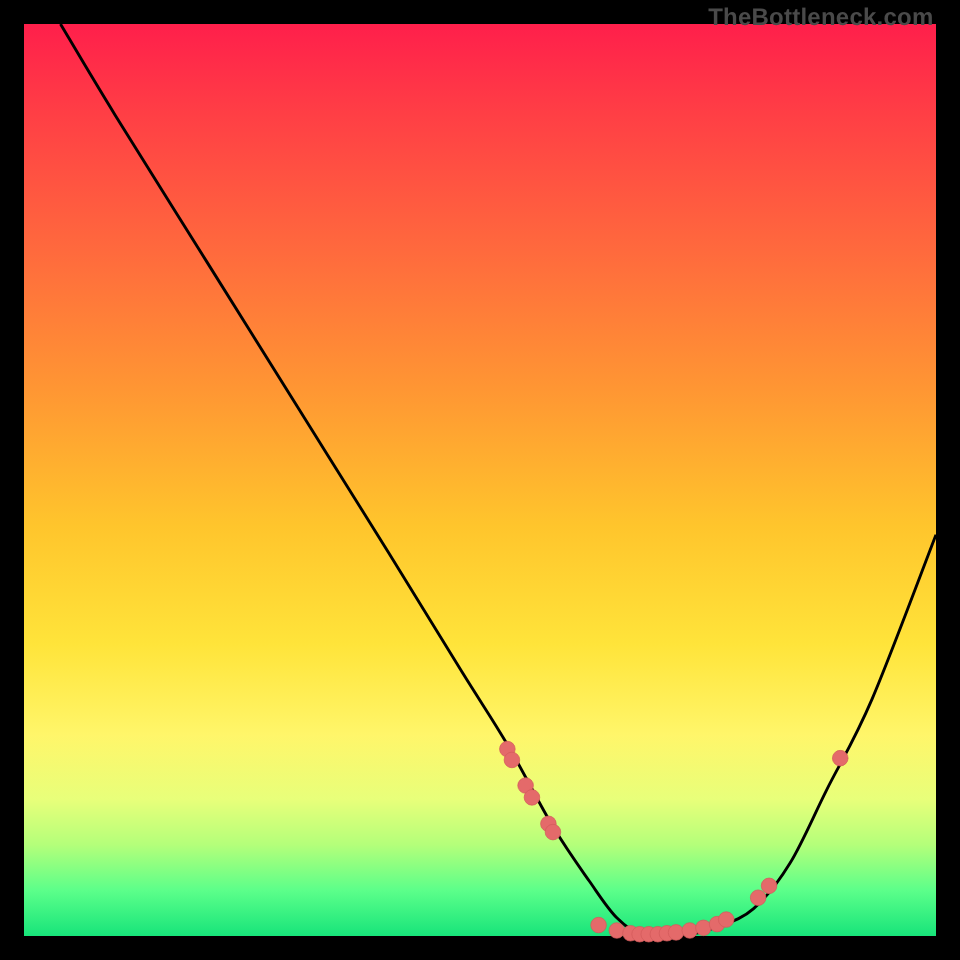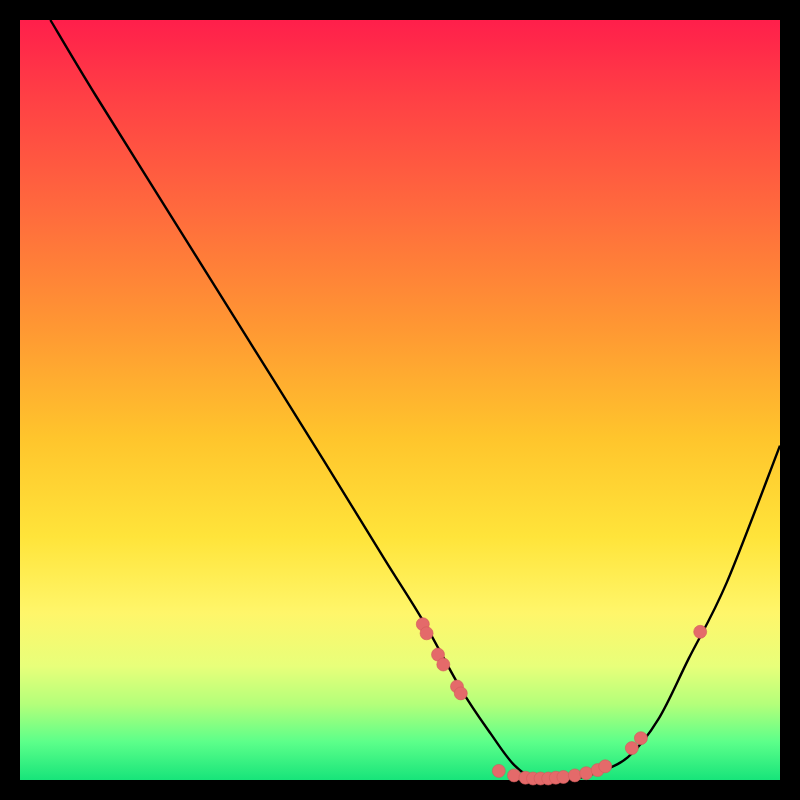--- a/index.html
+++ b/index.html
@@ -97,14 +97,15 @@
           <circle cx="577.6" cy="750.1" r="6.5" class="dot"></circle>
           <circle cx="585.2" cy="746.3" r="6.5" class="dot"></circle>
           <circle cx="611.8" cy="728.1" r="6.5" class="dot"></circle>
           <circle cx="620.9" cy="718.2" r="6.5" class="dot"></circle>
           <circle cx="680.2" cy="611.8" r="6.5" class="dot"></circle>
         </g>
     </svg>
 
   </div>
 
+  <div class="watermark">TheBottleneck.com</div>
 
 </div>
 
 </body></html>

